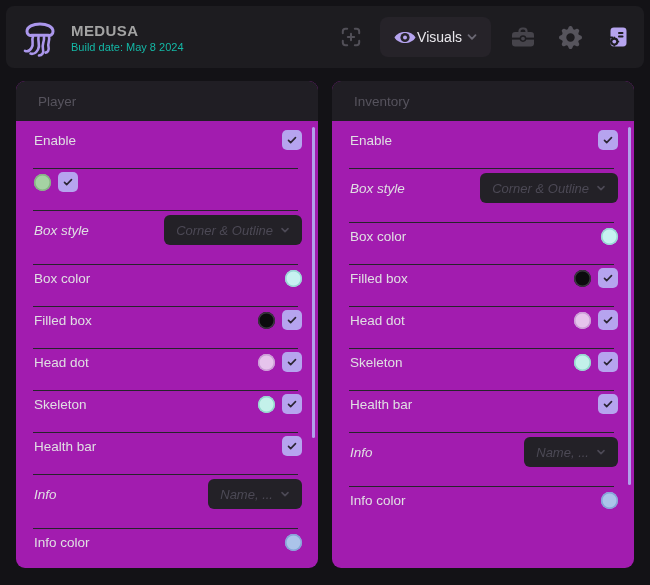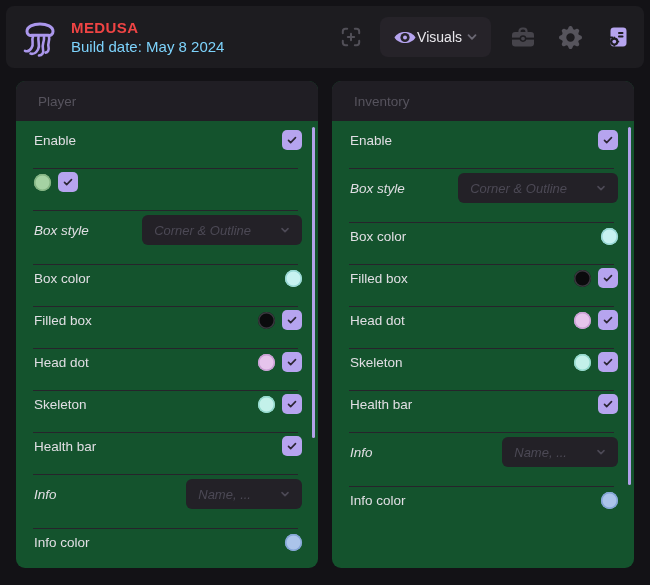--- a/index.html
+++ b/index.html
@@ -17,23 +17,23 @@
     height: 62px;
     background: #1d1c20;
     border-radius: 8px;
     display: flex;
     align-items: center;
     padding: 0 14px;
   }
   .logo-svg { width: 40px; height: 46px; flex: 0 0 auto; }
   .title-block { margin-left: 11px; }
   .app-name {
-    color: #ef4444; font-size: 15px; font-weight: 700; letter-spacing: .4px;
-  }
-  .build-date { color: #7dd3fc; font-size: 15px; margin-top: 2px; }
+    color: #a3a3a3; font-size: 15px; font-weight: 700; letter-spacing: .4px;
+  }
+  .build-date { color: #14b8a6; font-size: 11px; margin-top: 2px; }
 
   .focus-icon { margin-left: auto; width: 24px; height: 24px; margin-right: 17px; cursor: pointer; }
 
   .visuals-btn {
     height: 40px; border-radius: 8px; background: #262329;
     display: flex; align-items: center; padding: 0 13px; gap: 0;
     margin-right: 19px; cursor: pointer;
   }
   .visuals-label { color: #e9e7ec; font-size: 14px; }
   .eye-svg { width: 24px; height: 19px; }
@@ -45,21 +45,21 @@
   .script-svg { width: 24px; height: 24px; }
 
   
   .panels {
     display: flex; gap: 14px;
     margin: 13px 16px 0;
     height: 487px;
   }
   .panel {
     width: 302px; height: 487px;
-    background: #14532d;
+    background: #a21caf;
     border-radius: 9px;
     overflow: hidden;
     position: relative;
     display: flex; flex-direction: column;
   }
   .panel-header {
     height: 40px; flex: 0 0 40px;
     background: #201e24;
     display: flex; align-items: center;
     padding: 0 22px;
@@ -101,21 +101,21 @@
   .checkbox svg { width: 14px; height: 14px; }
 
   .swatch {
     width: 17px; height: 17px; border-radius: 50%;
     cursor: pointer;
   }
 
   .dropdown {
     height: 30px; border-radius: 6px; background: #232127;
     display: flex; align-items: center;
-    padding: 0 12px; gap: 29px;
+    padding: 0 12px; gap: 7px;
     cursor: pointer;
     text-align: right;
   }
   .dd-val { color: #4c4955; font-size: 13px; }
   .dd-chev { width: 10px; height: 10px; }
 </style>
 </head>
 <body>
 
 <div class="header">

